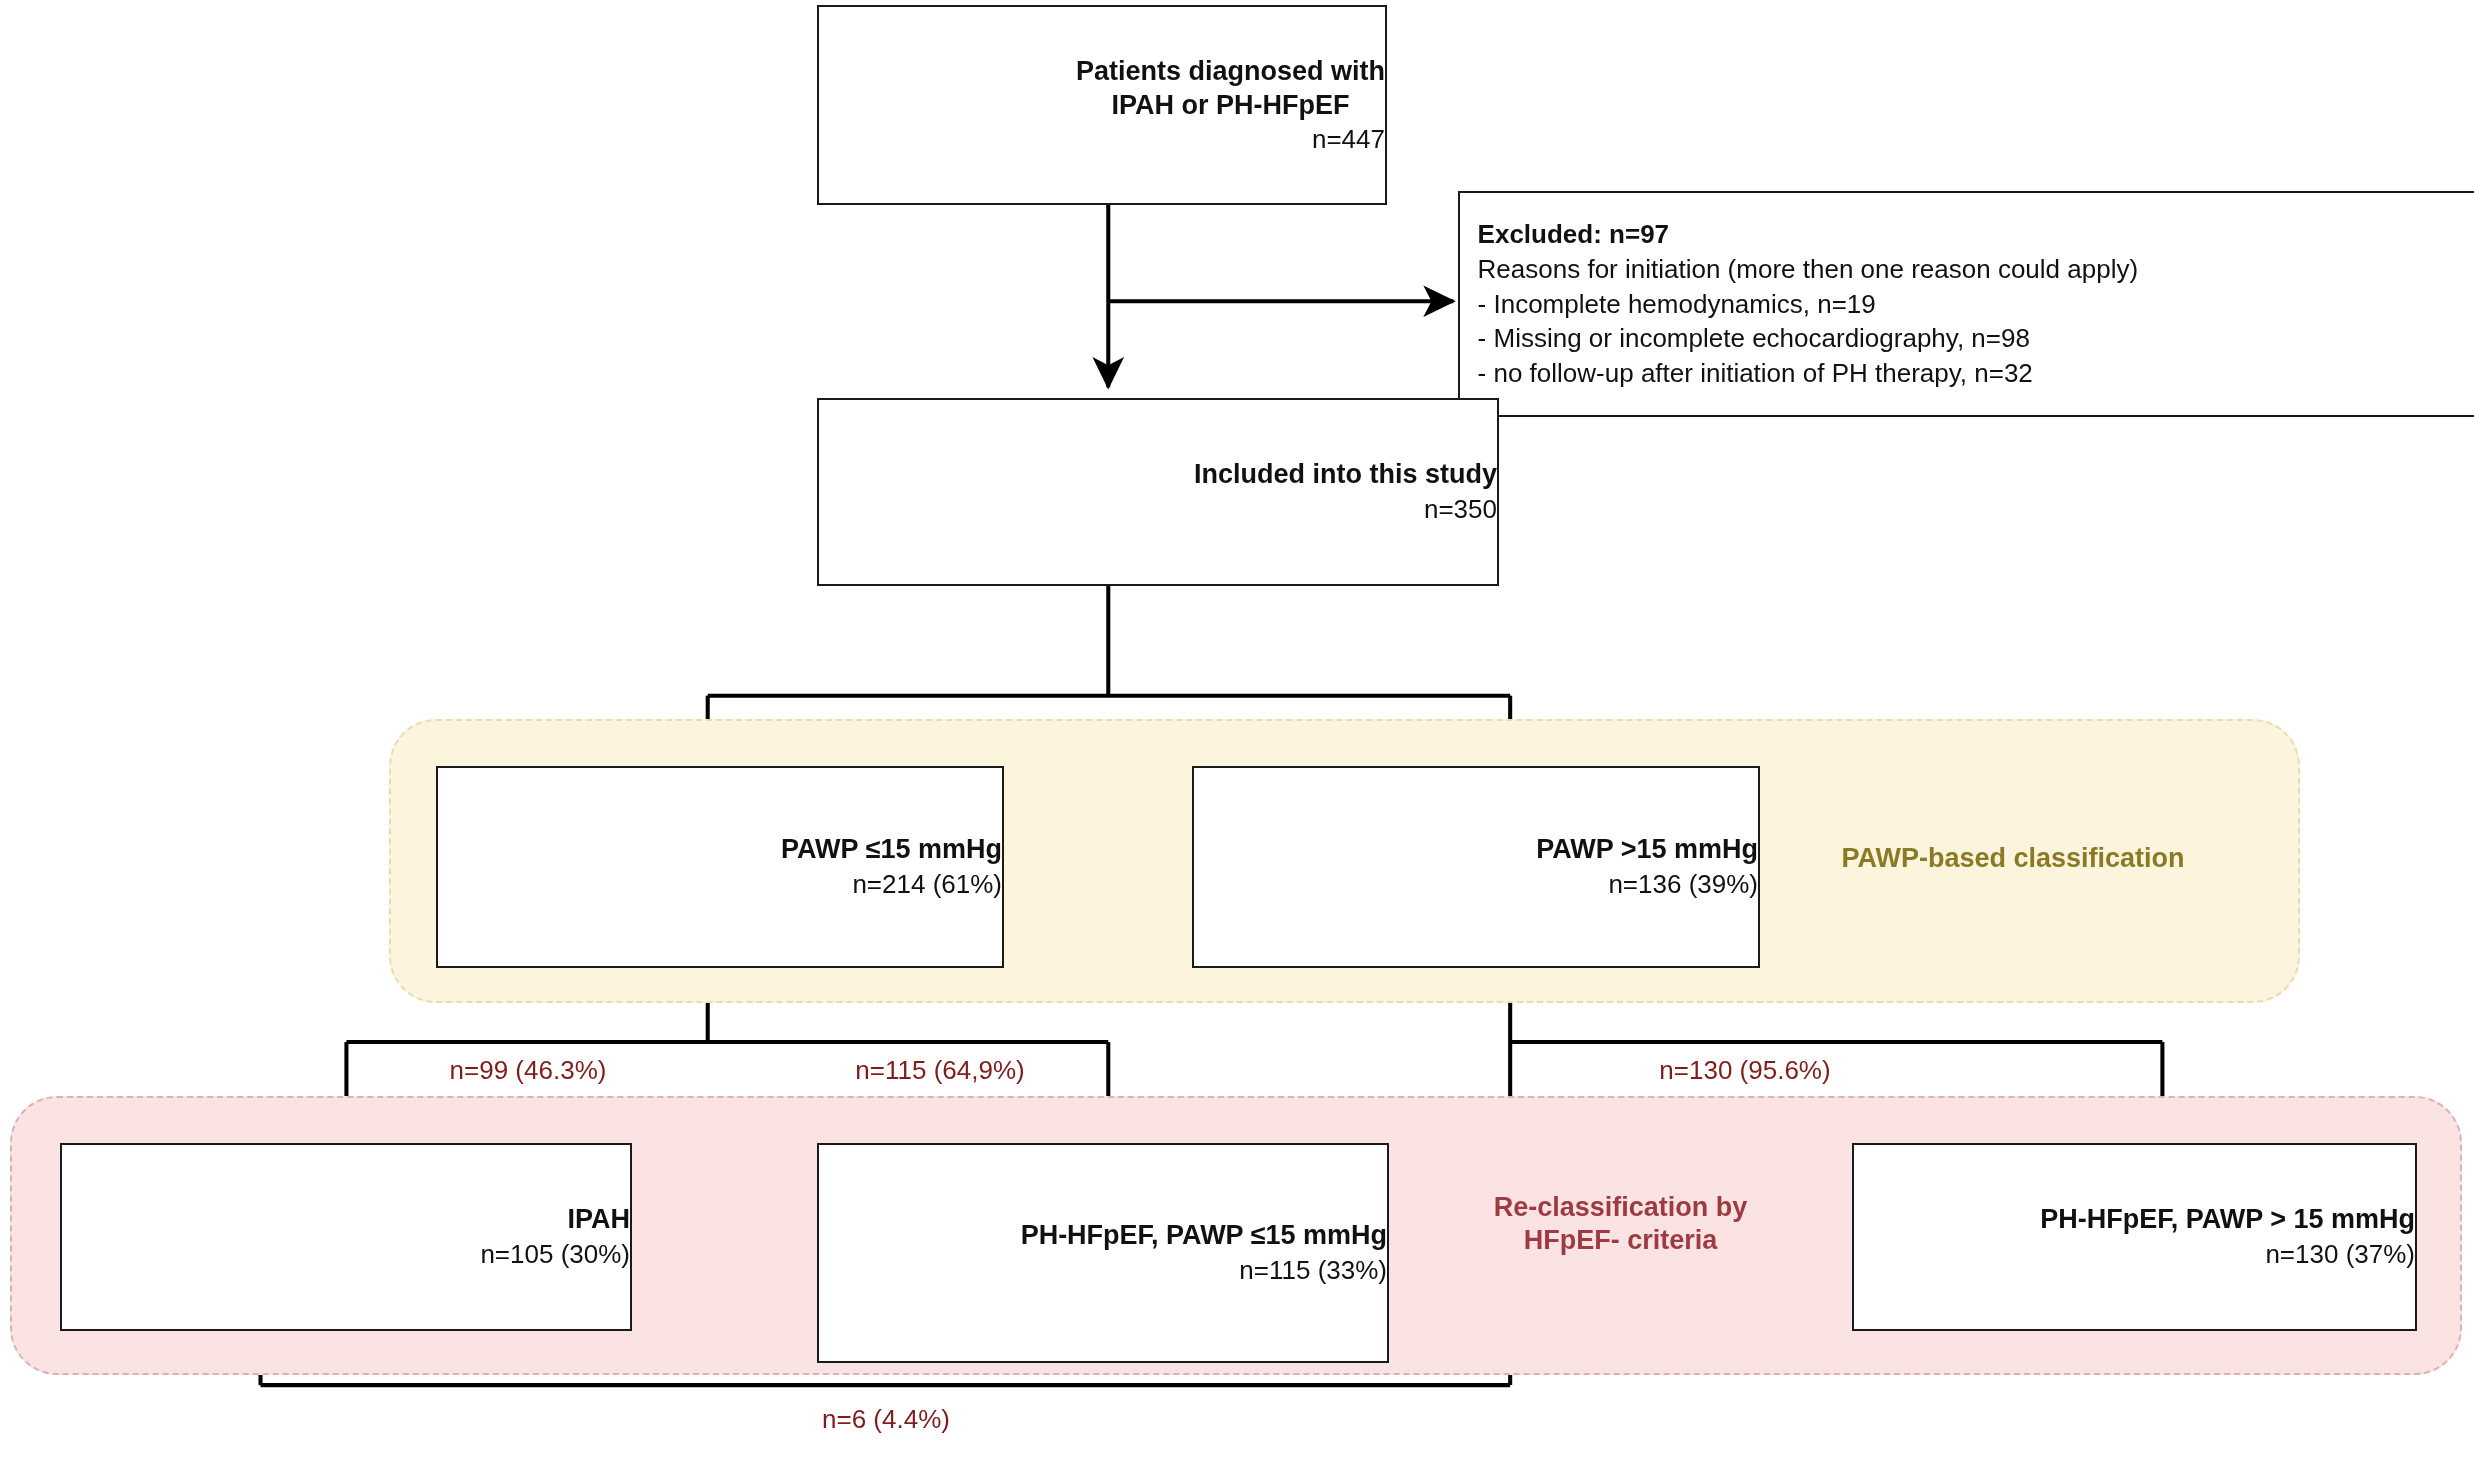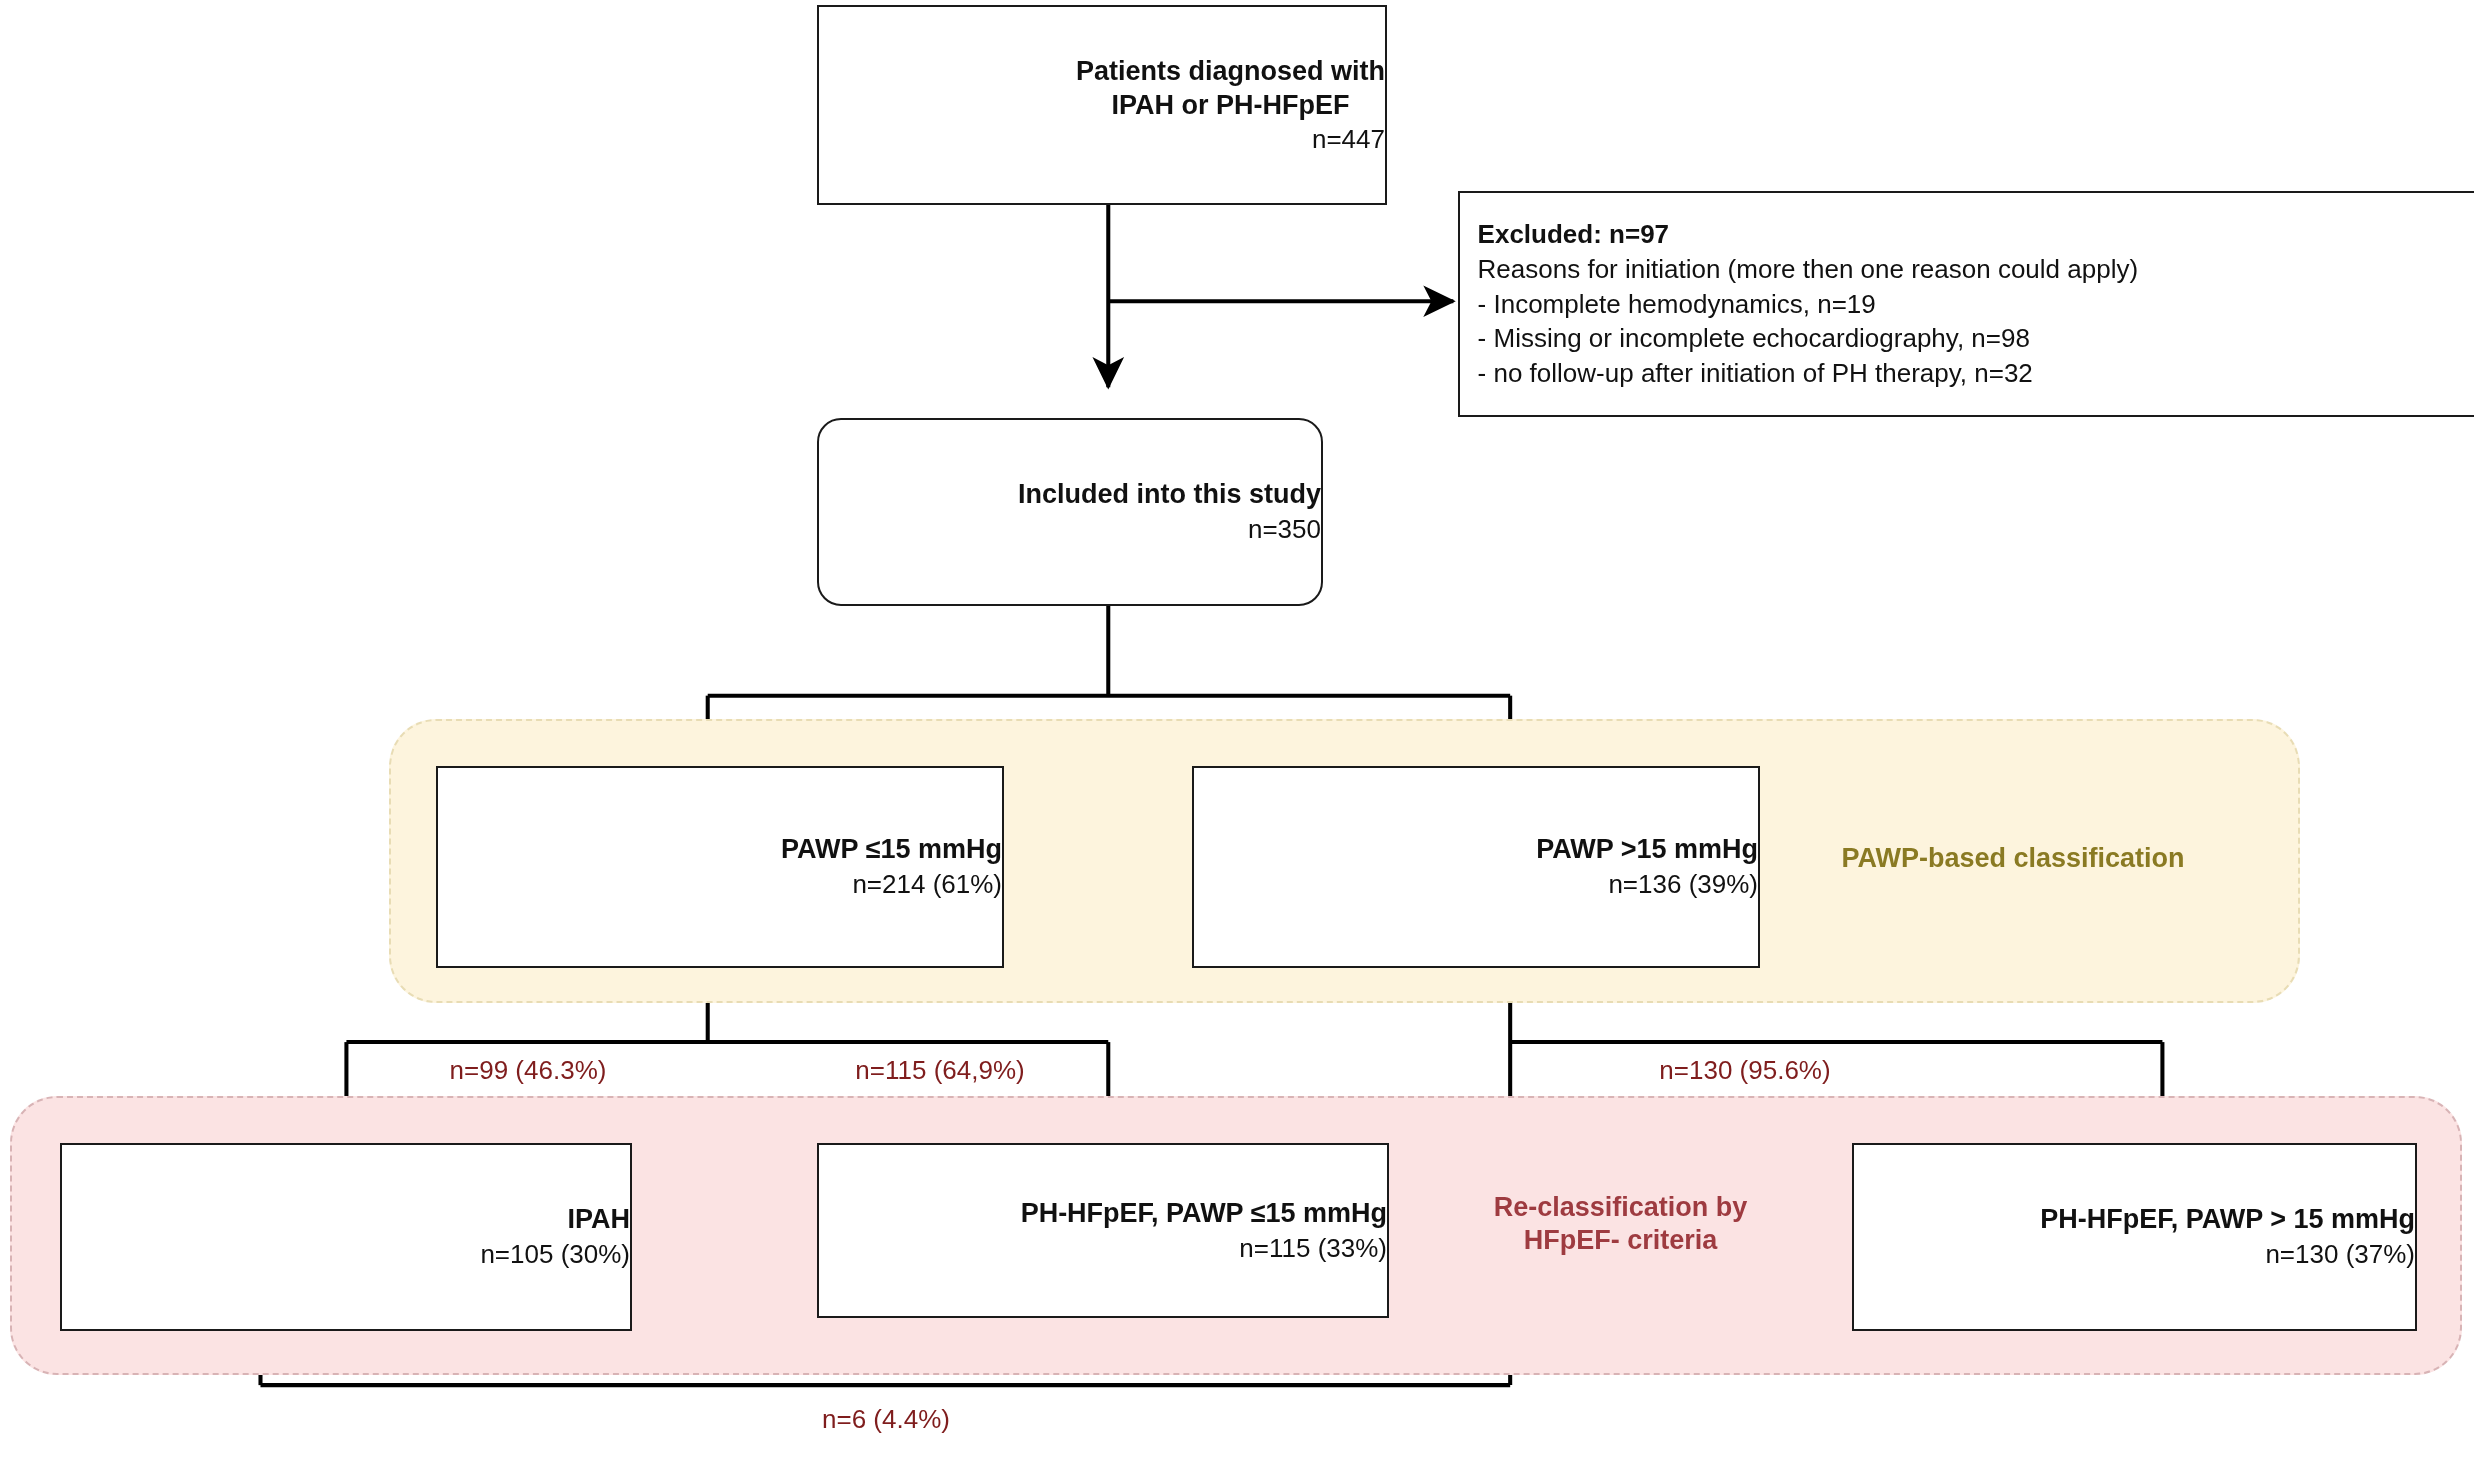--- a/index.html
+++ b/index.html
@@ -154,41 +154,41 @@
   </div>
 
   <div class="box box-excl" style="left:1458px; top:191px; width:1076px; height:226px;">
     <div class="excl-head">Excluded: n=97</div>
     <div class="excl-line">Reasons for initiation (more then one reason could apply)</div>
     <div class="excl-line">- Incomplete hemodynamics, n=19</div>
     <div class="excl-line">- Missing or incomplete echocardiography, n=98</div>
     <div class="excl-line">- no follow-up after initiation of PH therapy, n=32</div>
   </div>
 
-  <div class="box" style="left:817px; top:418px; width:506px; height:188px;border-radius:24px;">
+  <div class="box" style="left:817px; top:398px; width:682px; height:188px;">
     <div class="title">Included into this study</div>
     <div class="sub">n=350</div>
   </div>
 
   <div class="box" style="left:436px; top:766px; width:568px; height:202px;">
     <div class="title">PAWP ≤15 mmHg</div>
     <div class="sub">n=214 (61%)</div>
   </div>
 
   <div class="box" style="left:1192px; top:766px; width:568px; height:202px;">
     <div class="title">PAWP &gt;15 mmHg</div>
     <div class="sub">n=136 (39%)</div>
   </div>
 
   <div class="box" style="left:60px; top:1143px; width:572px; height:188px;">
     <div class="title">IPAH</div>
     <div class="sub">n=105 (30%)</div>
   </div>
 
-  <div class="box" style="left:817px; top:1143px; width:572px; height:175px;">
+  <div class="box" style="left:817px; top:1143px; width:572px; height:220px;">
     <div class="title">PH-HFpEF, PAWP ≤15 mmHg</div>
     <div class="sub">n=115 (33%)</div>
   </div>
 
   <div class="box" style="left:1852px; top:1143px; width:565px; height:188px;">
     <div class="title">PH-HFpEF, PAWP &gt; 15 mmHg</div>
     <div class="sub">n=130 (37%)</div>
   </div>
 
   <div class="edge-label" style="left:528px; top:1055px;">n=99 (46.3%)</div>

